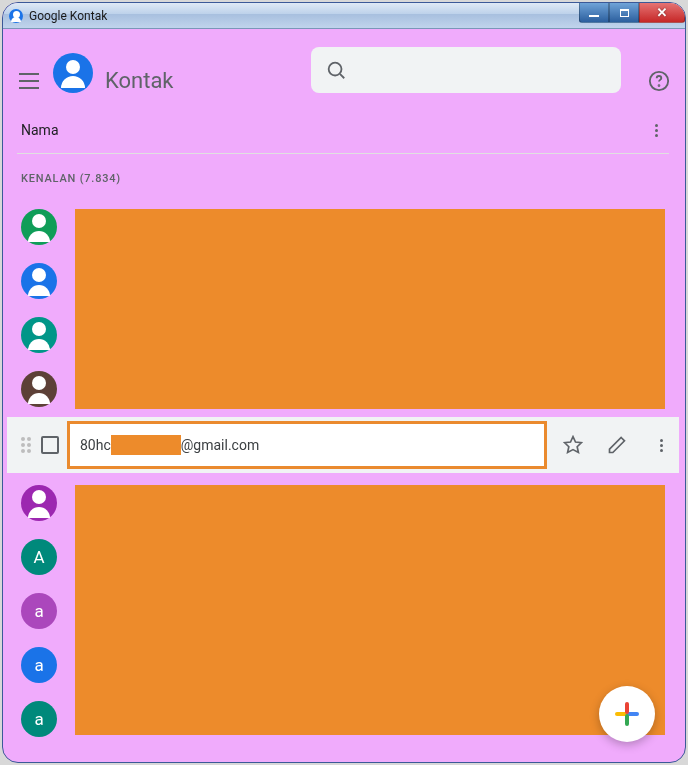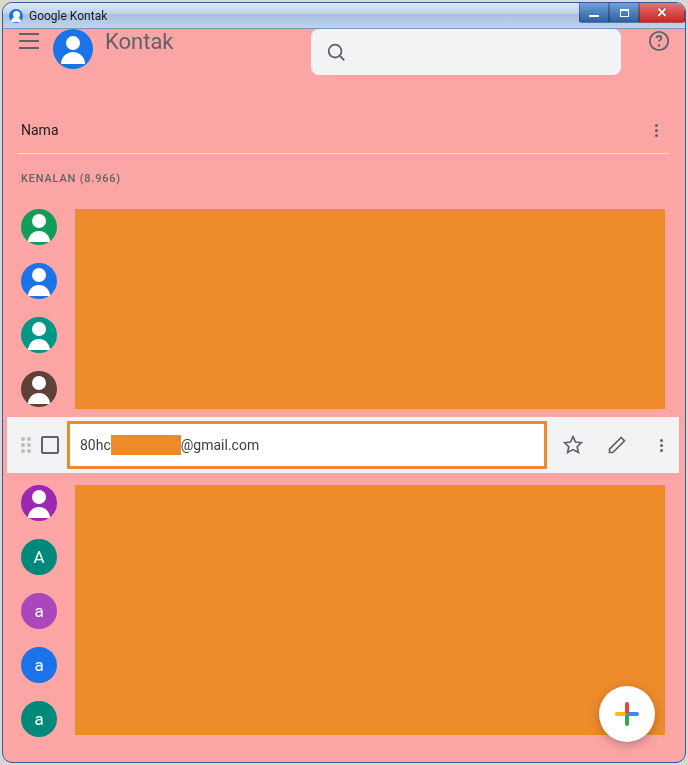--- a/index.html
+++ b/index.html
@@ -7,23 +7,23 @@
     font-family: 'Segoe UI', Roboto, Arial, sans-serif;
     background: #d8d8d8;
     width: 688px;
     height: 765px;
     overflow: hidden;
   }
   .window {
     width: 684px;
     height: 761px;
     margin: 2px;
-    background: #fca5a5;
+    background: #f0abfc;
     border: 1px solid #3b5998;
-    border-radius: 10px;
+    border-radius: 16px;
     overflow: hidden;
     position: relative;
     display: flex;
     flex-direction: column;
   }
   
   .titlebar {
     height: 26px;
     background: linear-gradient(to bottom, #dfe9f5 0%, #bcd1ea 45%, #a8c0df 46%, #c0d4ec 100%);
     border-bottom: 1px solid #7a96b8;
@@ -84,21 +84,21 @@
     flex:1;
     display:flex;
     flex-direction:column;
     overflow:hidden;
     position:relative;
   }
   
   .app-header {
     height: 64px;
     display:flex;
-    align-items:flex-start;
+    align-items:flex-end;
     padding: 0 14px;
     gap: 12px;
   }
   .hamburger {
     width:24px;height:24px;
     display:flex;flex-direction:column;justify-content:center;gap:5px;
     padding:2px;
     cursor:pointer;
   }
   .hamburger span{height:2px;background:#5f6368;}
@@ -342,21 +342,21 @@
       <div class="column-header">
         <span>Nama</span>
         <div class="more-vert">
           <span></span>
             <span></span>
             <span></span>
         </div>
       </div>
       <div class="divider"></div>
 
-      <div class="section-label">KENALAN (8.966)</div>
+      <div class="section-label">KENALAN (7.834)</div>
 
       <div class="contacts-list">
 
         <div class="stack-area">
           <div class="avatar-stack">
             <div class="avatar generic c-green"></div>
             <div class="avatar generic c-blue"></div>
             <div class="avatar generic c-teal"></div>
             <div class="avatar generic c-brown"></div>
           </div>

